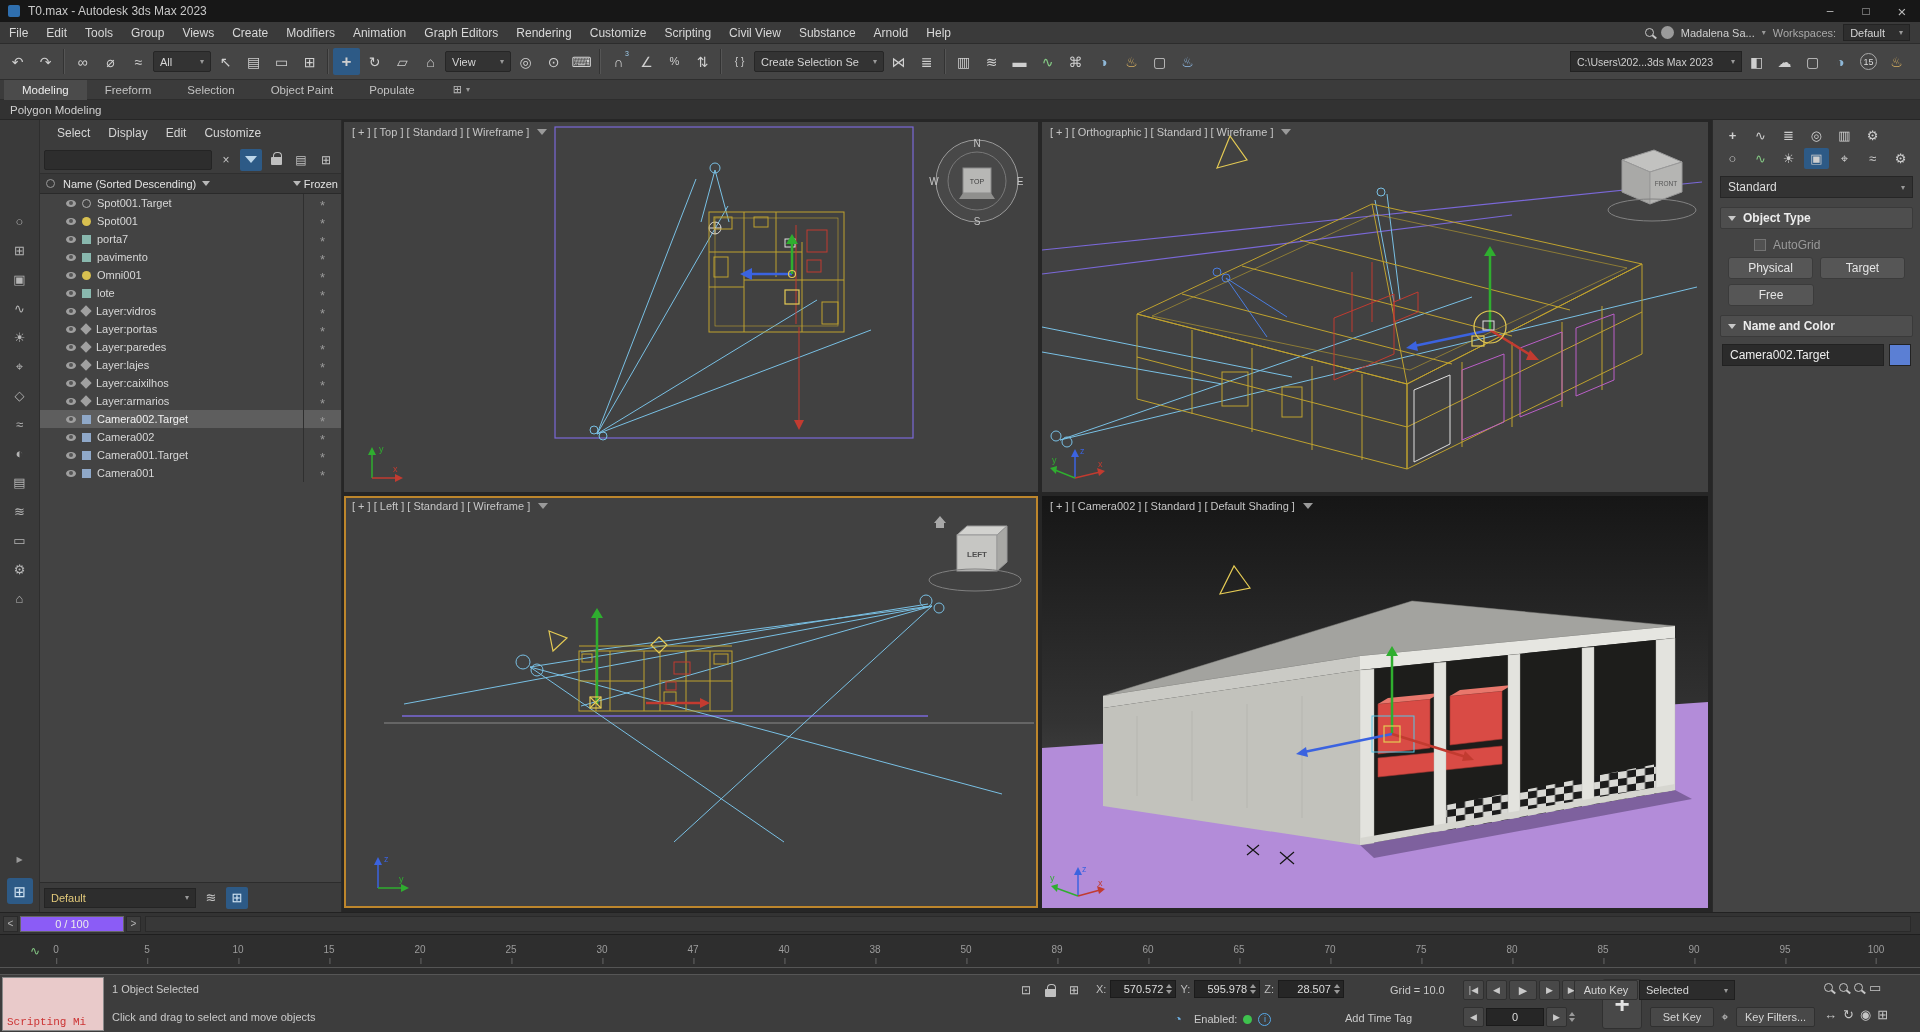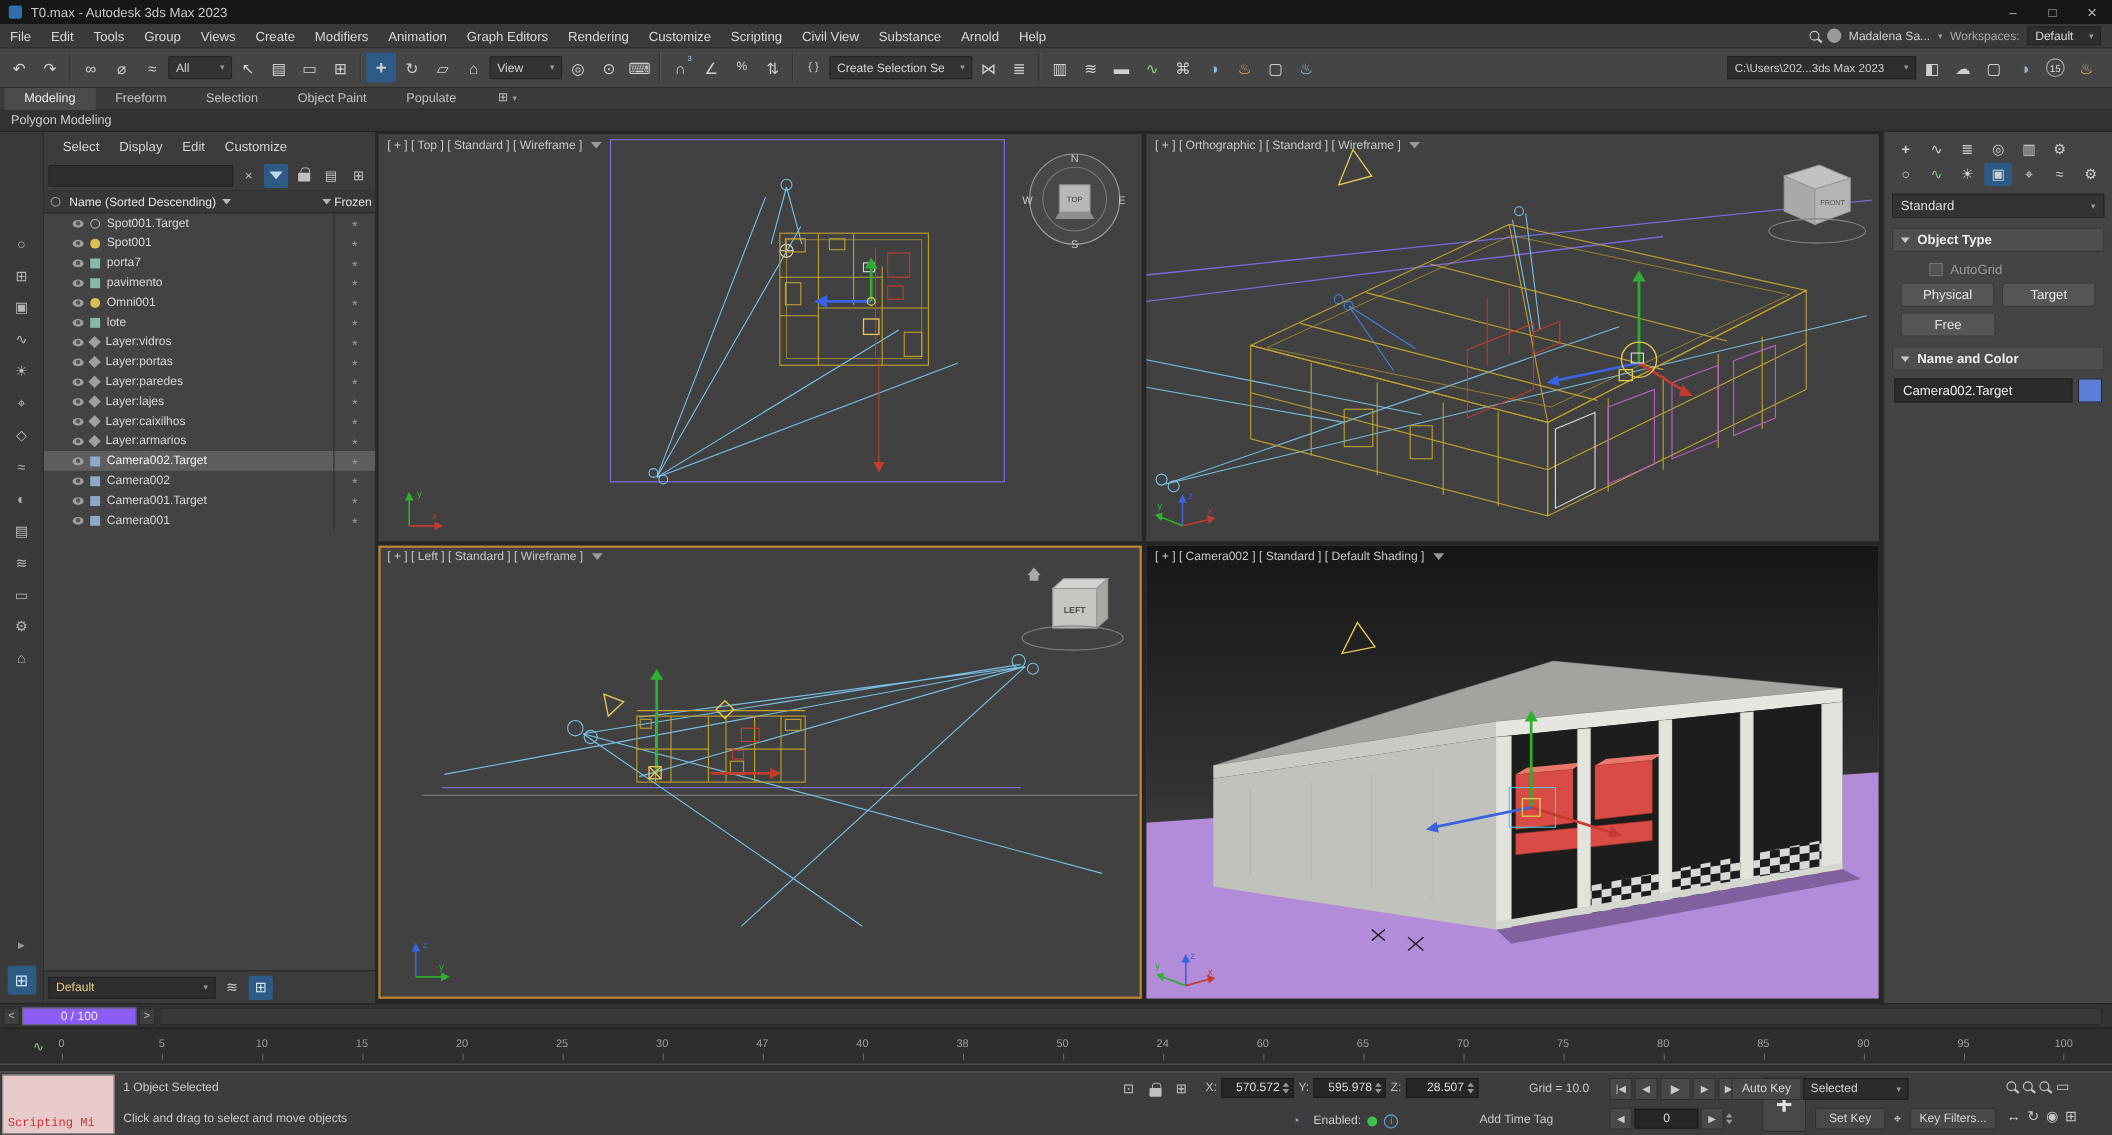--- a/index.html
+++ b/index.html
@@ -842,21 +842,21 @@
         <div class="rtick" style="left: 5%;">5</div>
         <div class="rtick" style="left: 10%;">10</div>
         <div class="rtick" style="left: 15%;">15</div>
         <div class="rtick" style="left: 20%;">20</div>
         <div class="rtick" style="left: 25%;">25</div>
         <div class="rtick" style="left: 30%;">30</div>
         <div class="rtick" style="left: 35%;">47</div>
         <div class="rtick" style="left: 40%;">40</div>
         <div class="rtick" style="left: 45%;">38</div>
         <div class="rtick" style="left: 50%;">50</div>
-        <div class="rtick" style="left: 55%;">24</div>
+        <div class="rtick" style="left: 55%;">89</div>
         <div class="rtick" style="left: 60%;">60</div>
         <div class="rtick" style="left: 65%;">65</div>
         <div class="rtick" style="left: 70%;">70</div>
         <div class="rtick" style="left: 75%;">75</div>
         <div class="rtick" style="left: 80%; text-align: center;">80</div>
         <div class="rtick" style="left: 85%;">85</div>
         <div class="rtick" style="left: 90%;">90</div>
         <div class="rtick" style="left: 95%;">95</div>
         <div class="rtick" style="left: 100%;">100</div>
       </div>

